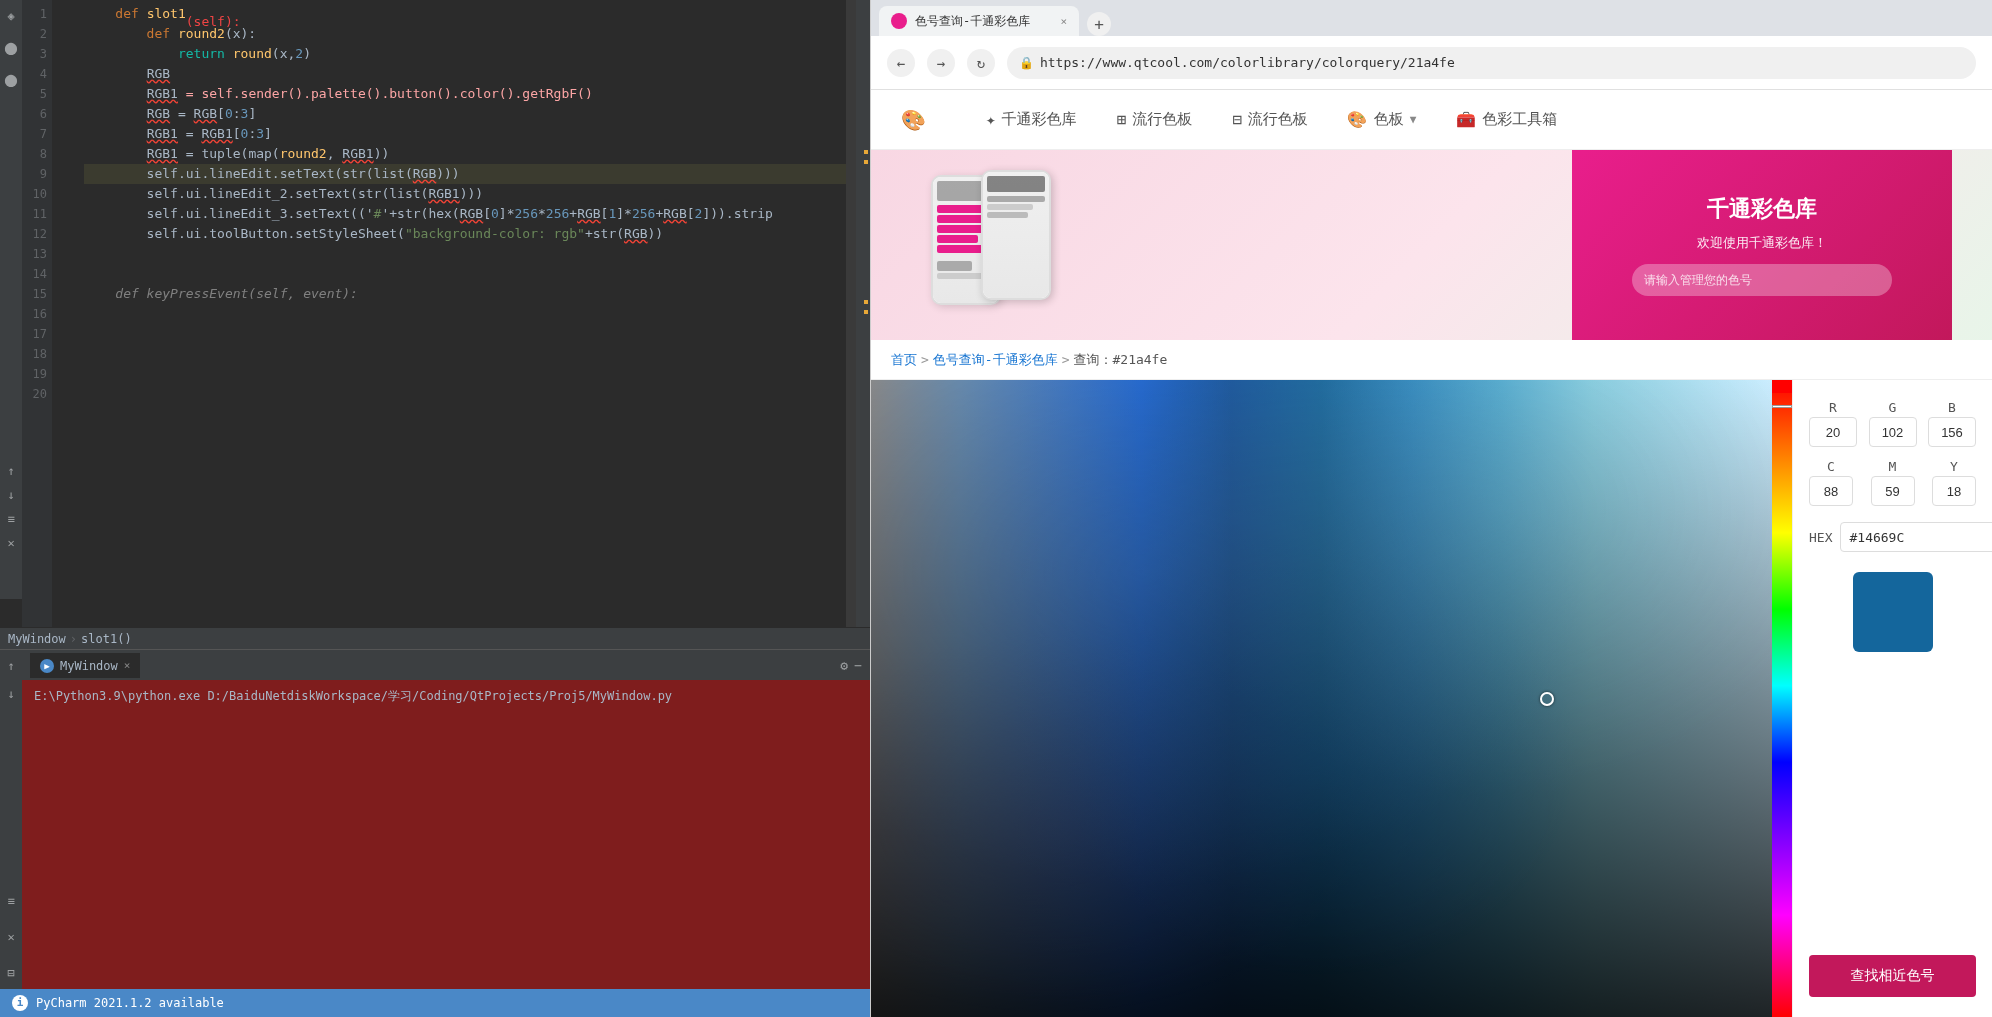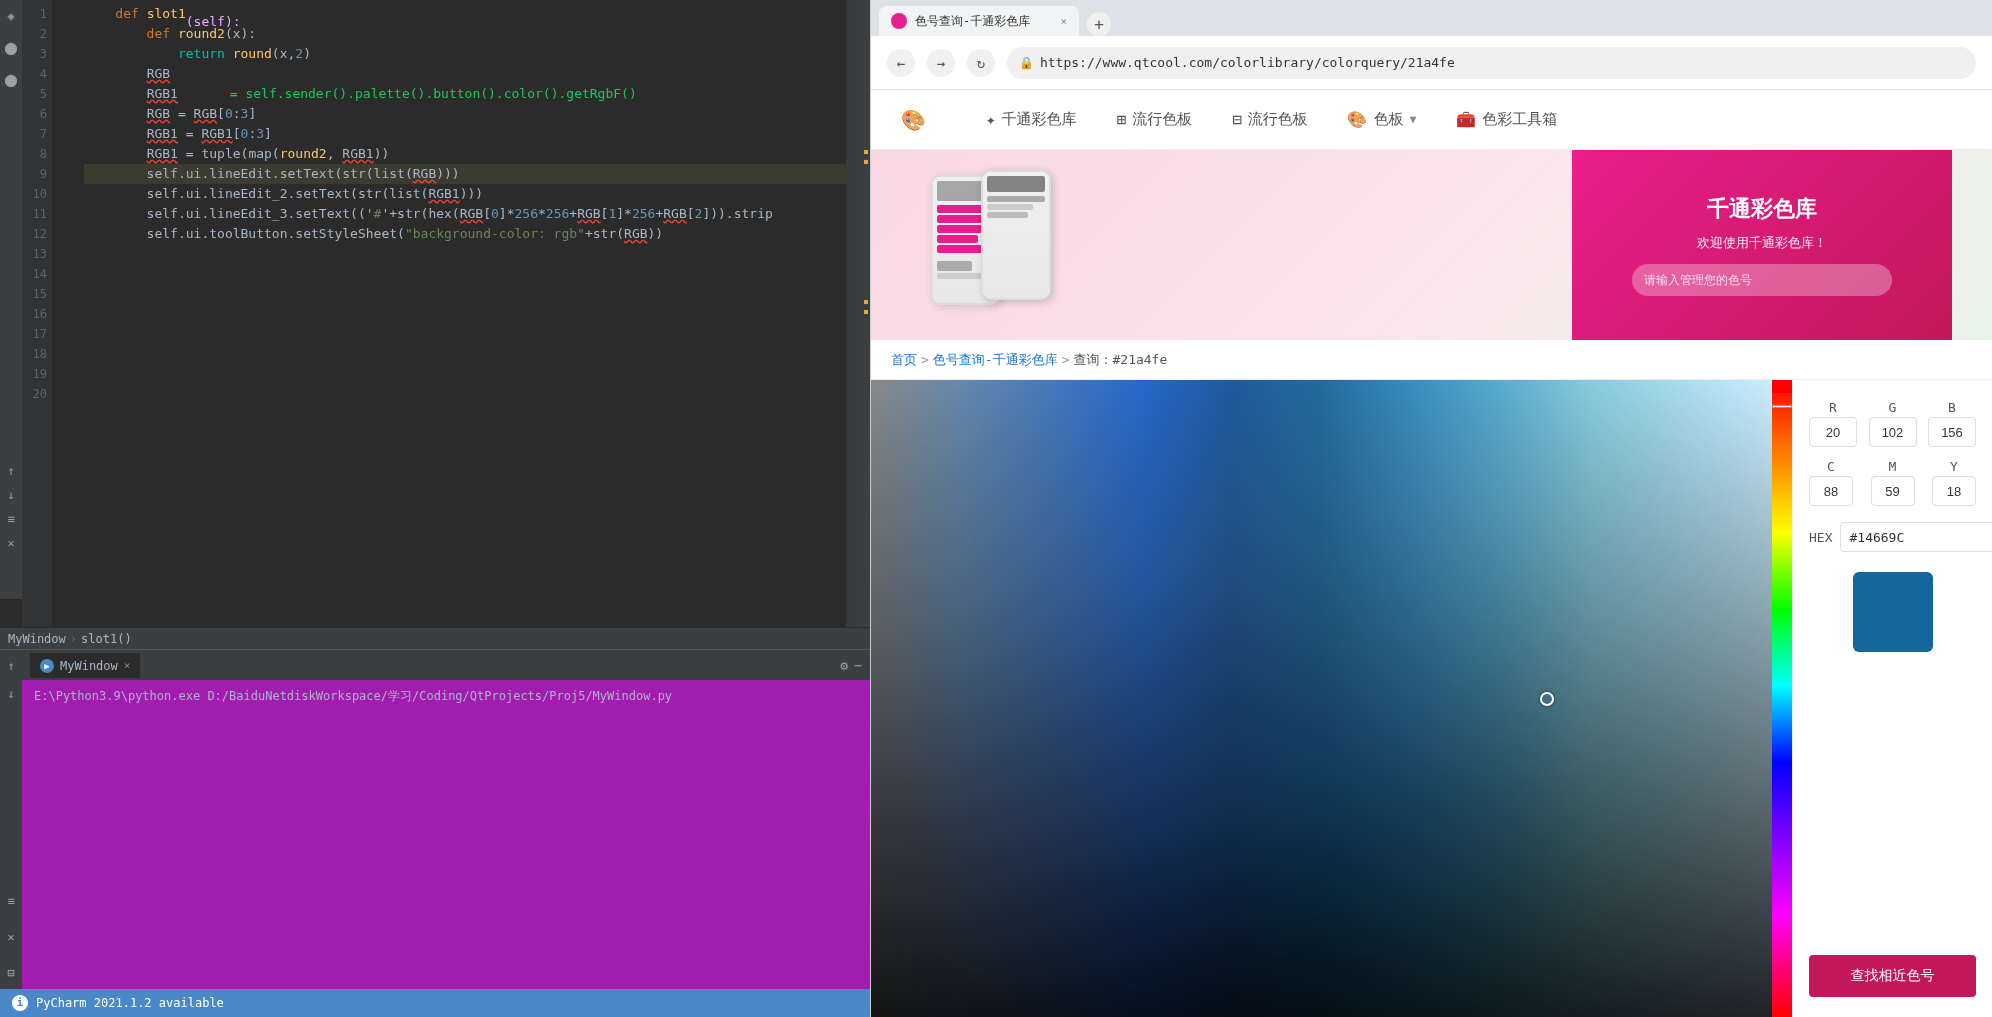--- a/index.html
+++ b/index.html
@@ -94,21 +94,21 @@
       line-height: 14px;
     }
     .terminal-tab .close-x {
       font-size: 11px;
       color: #888;
       cursor: pointer;
     }
 
     .terminal-content {
       flex: 1;
-      background: #a21caf;
+      background: #7f1d1d;
       padding: 6px 12px;
       font-size: 13px;
       color: #a9b7c6;
       font-family: 'Consolas', monospace;
       overflow: hidden;
     }
 
     .term-line { line-height: 20px; }
     .term-empty { height: 20px; }
 
@@ -547,33 +547,33 @@
         <div>16</div>
         <div>17</div>
         <div>18</div>
         <div>19</div>
         <div>20</div>
       </div>
 
       <div class="code-content" style="left:52px;">
 
         <div class="code-line">
-          <span style="color:#cc7832;">    def </span><span style="color:#ffc66d;">slot1</span><span style="color:#f0abfc;margin-top:15px;">(self):</span>
+          <span style="color:#cc7832;">    def </span><span style="color:#ffc66d;">slot1</span><span style="color:#ef4444;margin-top:15px;">(self):</span>
         </div>
         <div class="code-line">
           <span style="color:#cc7832;">        def </span><span style="color:#ffc66d;">round2</span><span style="color:#a9b7c6;">(x):</span>
         </div>
         <div class="code-line">
           <span style="color:#14b8a6;">            return </span><span style="color:#ffc66d;">round</span><span style="color:#a9b7c6;">(x,</span><span style="color:#6897bb;">2</span><span style="color:#a9b7c6;">)</span>
         </div>
         <div class="code-line">
           <span style="color:#a9b7c6;">        </span><span style="text-decoration:underline; text-decoration-color:#f44336; text-decoration-style:wavy; color:#a9b7c6;">RGB</span>
         </div>
         <div class="code-line">
-          <span style="color:#a9b7c6;">        </span><span style="text-decoration:underline; text-decoration-color:#f44336; text-decoration-style:wavy; color:#a9b7c6;">RGB1</span><span style="color:#22c55e;margin-left:44px;"> = self.sender().palette().button().color().getRgbF()</span>
+          <span style="color:#a9b7c6;">        </span><span style="text-decoration:underline; text-decoration-color:#f44336; text-decoration-style:wavy; color:#a9b7c6;">RGB1</span><span style="color:#fca5a5;"> = self.sender().palette().button().color().getRgbF()</span>
         </div>
         <div class="code-line">
           <span style="color:#a9b7c6;">        </span><span style="text-decoration:underline; text-decoration-color:#f44336; text-decoration-style:wavy; color:#a9b7c6;">RGB</span><span style="color:#a9b7c6;"> = </span><span style="text-decoration:underline; text-decoration-color:#f44336; text-decoration-style:wavy; color:#a9b7c6;">RGB</span><span style="color:#a9b7c6;">[</span><span style="color:#6897bb;">0</span><span style="color:#a9b7c6;">:</span><span style="color:#6897bb;">3</span><span style="color:#a9b7c6;">]</span>
         </div>
         <div class="code-line">
           <span style="color:#a9b7c6;">        </span><span style="text-decoration:underline; text-decoration-color:#f44336; text-decoration-style:wavy; color:#a9b7c6;">RGB1</span><span style="color:#a9b7c6;"> = </span><span style="text-decoration:underline; text-decoration-color:#f44336; text-decoration-style:wavy; color:#a9b7c6;">RGB1</span><span style="color:#a9b7c6;">[</span><span style="color:#6897bb;">0</span><span style="color:#a9b7c6;">:</span><span style="color:#6897bb;">3</span><span style="color:#a9b7c6;">]</span>
         </div>
         <div class="code-line">
           <span style="color:#a9b7c6;">        </span><span style="text-decoration:underline; text-decoration-color:#f44336; text-decoration-style:wavy; color:#a9b7c6;">RGB1</span><span style="color:#a9b7c6;"> = tuple(map(</span><span style="color:#ffc66d;">round2</span><span style="color:#a9b7c6;">, </span><span style="text-decoration:underline; text-decoration-color:#f44336; text-decoration-style:wavy; color:#a9b7c6;">RGB1</span><span style="color:#a9b7c6;">))</span>
         </div>
@@ -584,20 +584,23 @@
           <span style="color:#a9b7c6;">        self.ui.lineEdit_2.setText(str(list(</span><span style="text-decoration:underline; text-decoration-color:#f44336; text-decoration-style:wavy; color:#a9b7c6;">RGB1</span><span style="color:#a9b7c6;">)))</span>
         </div>
         <div class="code-line">
           <span style="color:#a9b7c6;">        self.ui.lineEdit_3.setText(('</span><span style="color:#6a8759;">#</span><span style="color:#a9b7c6;">'+str(hex(</span><span style="text-decoration:underline; text-decoration-color:#f44336; text-decoration-style:wavy; color:#a9b7c6;">RGB</span><span style="color:#a9b7c6;">[</span><span style="color:#6897bb;">0</span><span style="color:#a9b7c6;">]*</span><span style="color:#6897bb;">256</span><span style="color:#a9b7c6;">*</span><span style="color:#6897bb;">256</span><span style="color:#a9b7c6;">+</span><span style="text-decoration:underline; text-decoration-color:#f44336; text-decoration-style:wavy; color:#a9b7c6;">RGB</span><span style="color:#a9b7c6;">[</span><span style="color:#6897bb;">1</span><span style="color:#a9b7c6;">]*</span><span style="color:#6897bb;">256</span><span style="color:#a9b7c6;">+</span><span style="text-decoration:underline; text-decoration-color:#f44336; text-decoration-style:wavy; color:#a9b7c6;">RGB</span><span style="color:#a9b7c6;">[</span><span style="color:#6897bb;">2</span><span style="color:#a9b7c6;">])).strip</span>
         </div>
         <div class="code-line">
           <span style="color:#a9b7c6;">        self.ui.toolButton.setStyleSheet(</span><span style="color:#6a8759;">"background-color: rgb"</span><span style="color:#a9b7c6;">+str(</span><span style="text-decoration:underline; text-decoration-color:#f44336; text-decoration-style:wavy; color:#a9b7c6;">RGB</span><span style="color:#a9b7c6;">))</span>
         </div>
         <div class="code-line">&nbsp;</div>
         <div class="code-line">&nbsp;</div>
+        <div class="code-line">
+          <span style="color:#808080; font-style:italic;">    def keyPressEvent(self, event):</span>
+        </div>
       </div>
 
       <div class="right-scrollbar">
         <div style="position:absolute; right:2px; top:150px; width:4px; height:4px; background:#e8a838;"></div>
         <div style="position:absolute; right:2px; top:160px; width:4px; height:4px; background:#e8a838;"></div>
         <div style="position:absolute; right:2px; top:300px; width:4px; height:4px; background:#e8a838;"></div>
         <div style="position:absolute; right:2px; top:310px; width:4px; height:4px; background:#e8a838;"></div>
         <div class="scrollbar-minimap">
         </div>
       </div>

